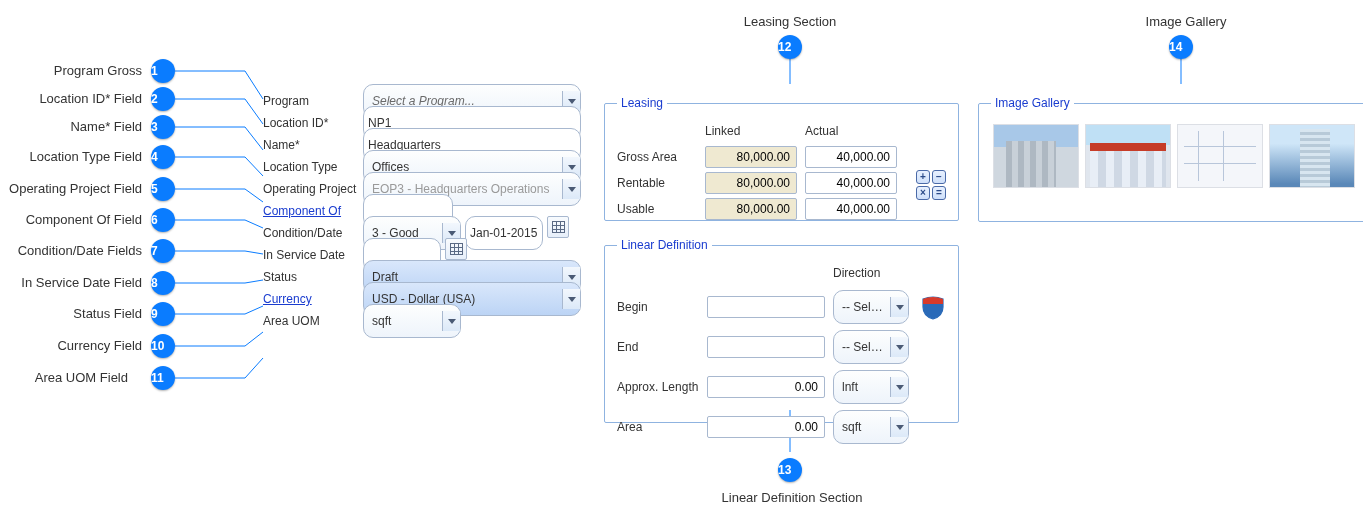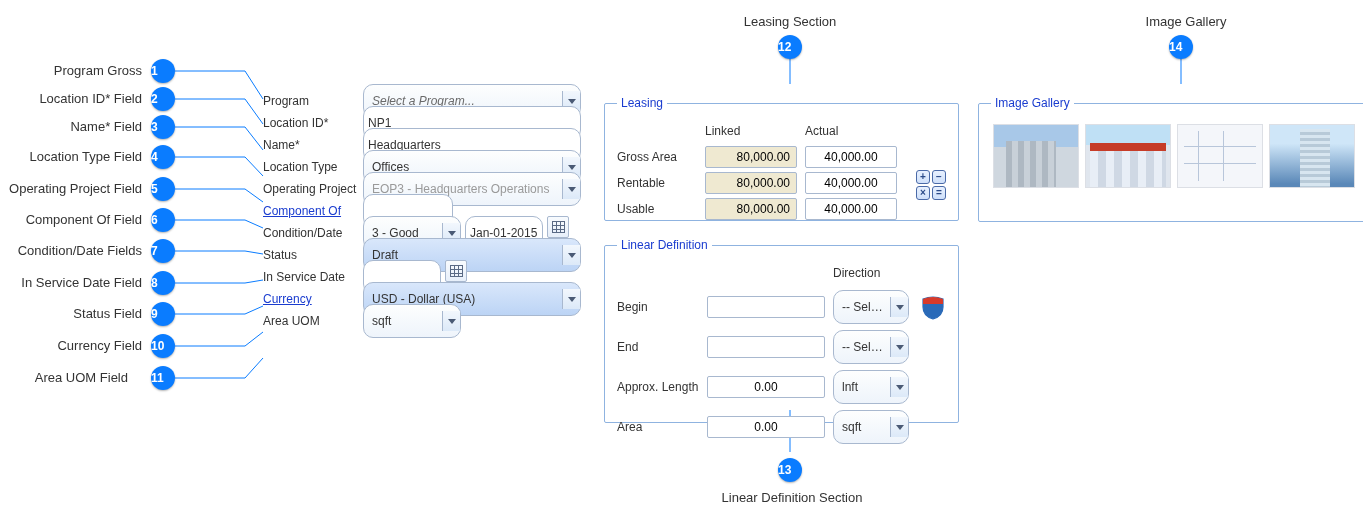--- a/index.html
+++ b/index.html
@@ -151,21 +151,21 @@
   .lease-hdr { font-size: 12px; }
   .num-input {
     height: 22px;
     border: 1px solid #a8b8cf;
     border-radius: 2px;
     font: inherit;
     text-align: right;
     padding: 0 6px;
   }
   .num-input.linked { background: #efe9d1; }
-  .num-input.actual { background: #fff; text-align: center; }
+  .num-input.actual { background: #fff; }
   .calc-btns {
     position: absolute;
     right: 12px; top: 60px;
     display: flex; flex-direction: column; gap: 2px;
   }
   .calc-row { display: flex; gap: 2px; }
   .tiny-btn {
     width: 14px; height: 14px;
     border: 1px solid #4a6aa8;
     border-radius: 3px;
@@ -349,38 +349,38 @@
           </span>
       </div>
       <input class="input" style="width: 78px; flex: 0 0 auto;" value="Jan-01-2015">
       <div class="cal-btn">
           <span class="cal-icon"></span>
         </div>
     </div>
   </div>
 
   <div class="form-row">
-    <div class="form-label">Status</div>
-    <div class="ctl-wrap">
-      <div class="select blue">
-        <span class="txt">Draft</span>
-        <span class="drop-btn">
-            <span class="tri-down"></span>
-          </span>
-      </div>
-    </div>
-  </div>
-
-  <div class="form-row">
     <div class="form-label">In Service Date</div>
     <div class="ctl-wrap">
       <input class="input" style="width: 78px; flex: 0 0 auto;" value="">
       <div class="cal-btn">
           <span class="cal-icon"></span>
         </div>
+    </div>
+  </div>
+
+  <div class="form-row">
+    <div class="form-label">Status</div>
+    <div class="ctl-wrap">
+      <div class="select blue">
+        <span class="txt">Draft</span>
+        <span class="drop-btn">
+            <span class="tri-down"></span>
+          </span>
+      </div>
     </div>
   </div>
 
   <div class="form-row">
     <div class="form-label link">Currency</div>
     <div class="ctl-wrap">
       <div class="select blue">
         <span class="txt">USD - Dollar (USA)</span>
         <span class="drop-btn">
             <span class="tri-down"></span>

